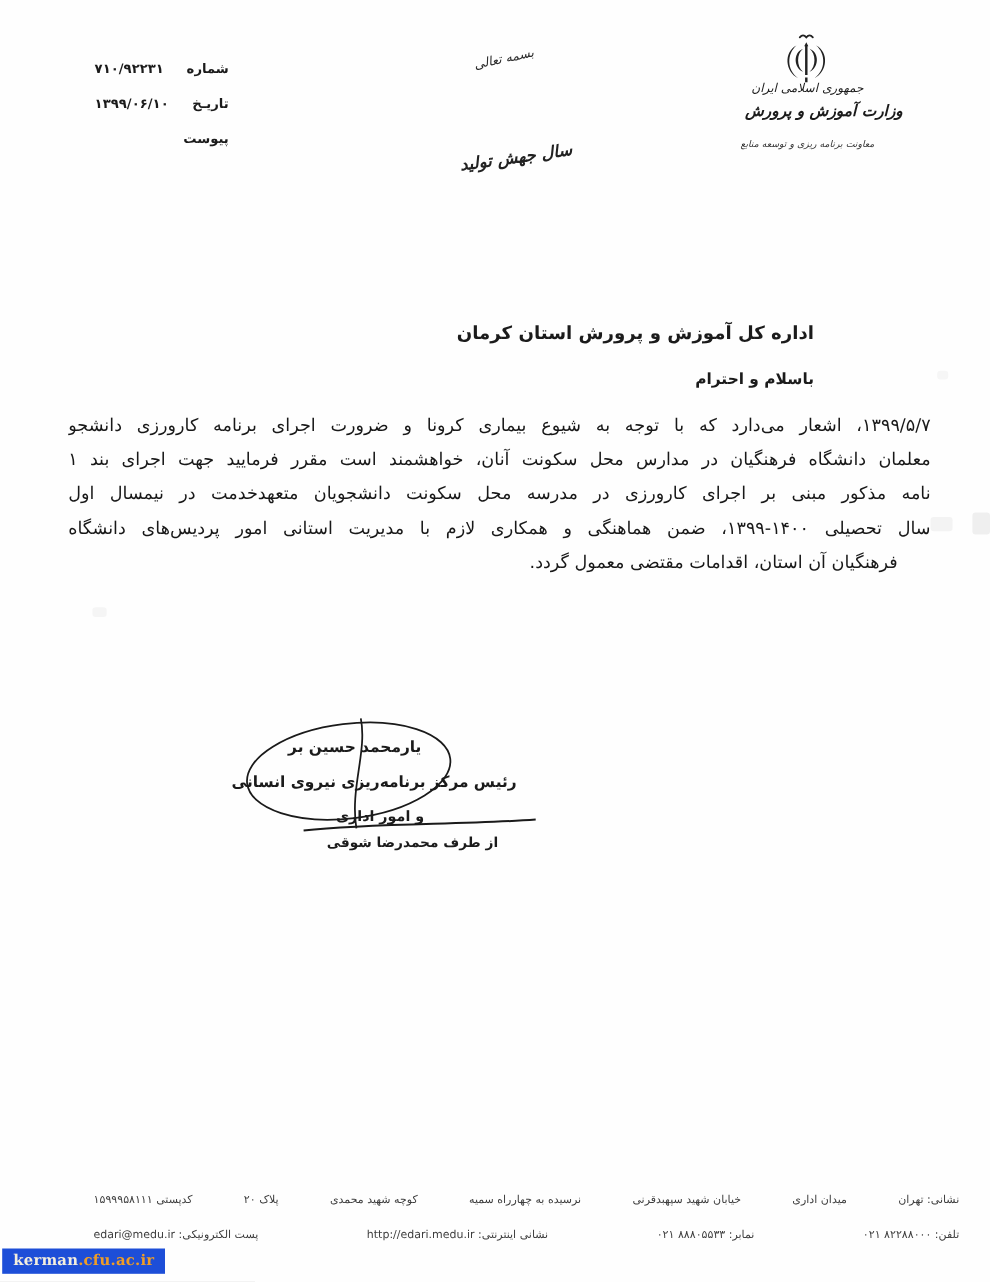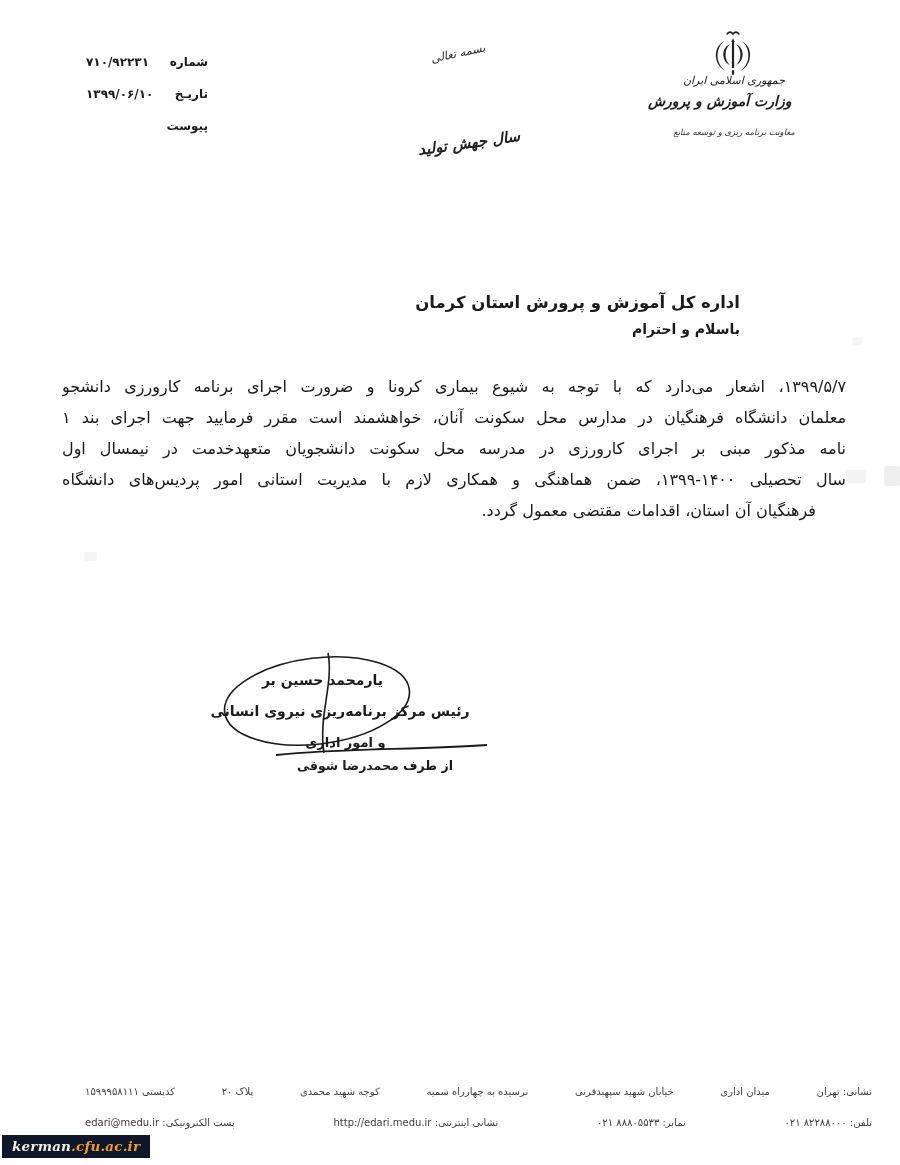--- a/index.html
+++ b/index.html
@@ -24,27 +24,27 @@
     left:420px;top:46px;width:76px;text-align:center;
     font-size:11.5px;transform:rotate(-12deg);color:#2a2a2a;
   }
   .slogan{
     left:396px;top:134px;width:146px;text-align:center;
     font-size:15px;font-weight:bold;transform:rotate(-8deg);color:#222;
   }
 
   
   .country{left:658px;top:74px;width:152px;text-align:center;font-size:11px;}
-  .ministry{left:648px;top:93px;width:172px;text-align:left;font-size:14px;font-weight:bold;}
+  .ministry{left:663px;top:93px;width:172px;text-align:center;font-size:14px;font-weight:bold;}
   .deputy{left:660px;top:127px;width:148px;text-align:center;font-size:8.5px;color:#333;}
   .center-title{right:25px;top:175px;font-size:14.5px;font-weight:bold;white-space:nowrap;}
 
   
   .recipient{right:160px;top:293px;font-size:16.5px;font-weight:bold;white-space:nowrap;}
-  .salutation{right:160px;top:321px;font-size:14px;font-weight:bold;text-align:right;}
+  .salutation{right:160px;top:337px;font-size:14px;font-weight:bold;text-align:right;}
 
   #body-text{
     left:62px;top:371px;width:784px;direction:rtl;
     font-size:16px;color:#181818;
   }
   .body-line{
     height:31px;line-height:31px;overflow:hidden;
     text-align:justify;text-align-last:justify;text-justify:inter-word;
     white-space:normal;
   }
@@ -64,22 +64,22 @@
     left:85px;right:28px;display:flex;justify-content:space-between;
     direction:rtl;font-size:10px;color:#3d3d3d;white-space:nowrap;
   }
   #footer-address{top:1086px;}
   #footer-contact{top:1117px;}
   .footer-seg{display:inline-block;}
 
   
   .watermark{
     left:2px;top:1135px;padding:3px 10px 4px;
-    background:#0f172a;
-    font-family:"DejaVu Serif",serif;font-style:italic;font-weight:bold;font-size:13.5px;
+    background:#1d4ed8;
+    font-family:"DejaVu Serif",serif;font-weight:bold;font-size:13.5px;
     letter-spacing:.2px;
   }
   .wm-prefix{color:#f4eede;}
   .wm-suffix{color:#ef9d26;}
 
   
   .smudge{border-radius:3px;}
 </style>
 </head>
 <body>

